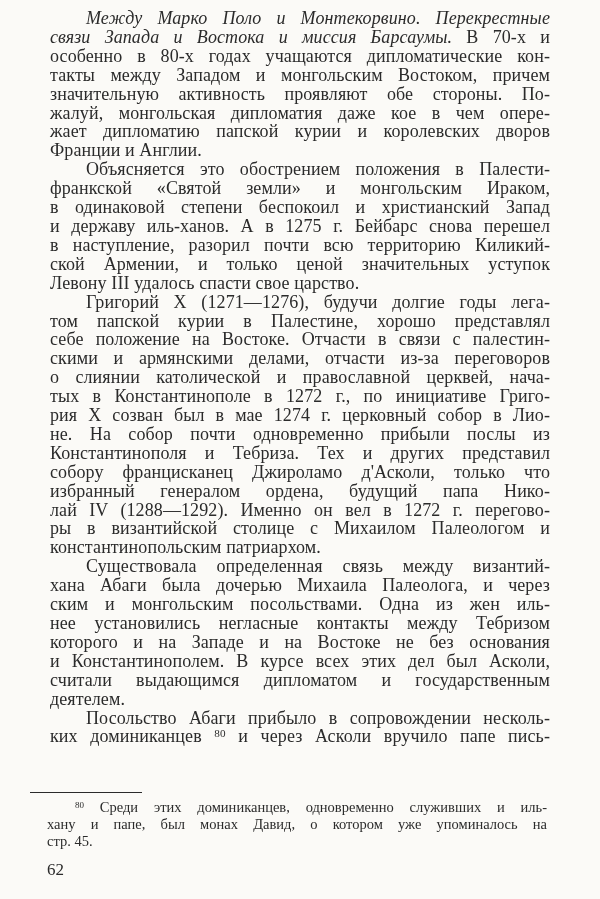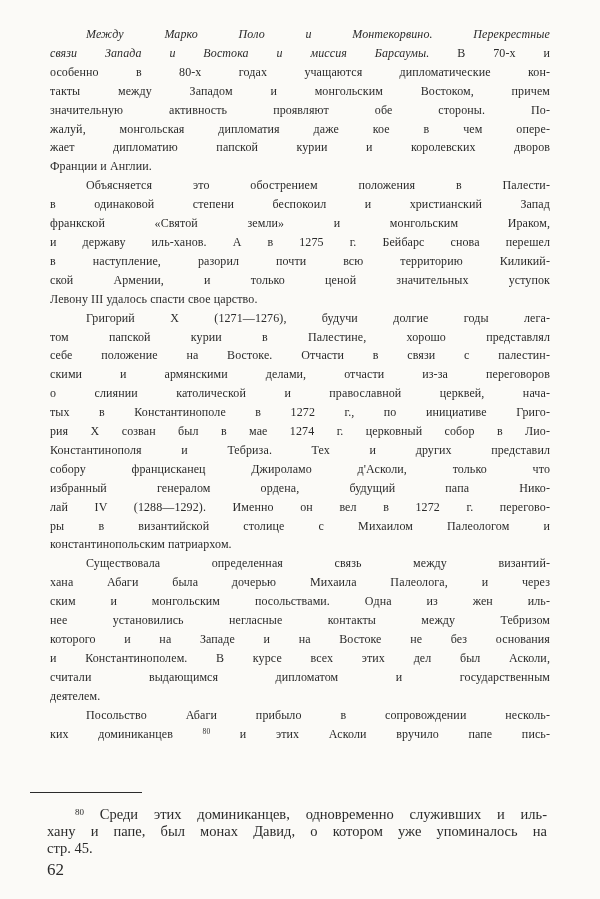--- a/index.html
+++ b/index.html
@@ -8,23 +8,23 @@
     width: 600px;
     height: 899px;
     background: var(--paper, #fbfaf7);
     color: var(--ink, #2b2b2b);
     font-family: "Liberation Serif", "DejaVu Serif", serif;
     overflow: hidden;
   }
   .body-text {
     position: absolute;
     left: 50px;
-    top: 25px;
+    top: 9px;
     width: 500px;
-    font-size: 12px;
+    font-size: 18px;
     line-height: 18.9px;
     letter-spacing: 0.1px;
   }
   .line {
     text-align: justify;
     text-align-last: justify;
   }
   .line.endpara { text-align-last: left; }
   .line.ind { text-indent: 36px; }
   .it { font-style: italic; }
@@ -43,21 +43,21 @@
     border-top: 1.5px solid var(--ink, #2b2b2b);
   }
   .footnote {
     position: absolute;
     left: 47px;
     top: 799px;
     width: 500px;
     font-size: 14.5px;
     line-height: 16.8px;
   }
-  .footnote .line.ind { text-indent: 28px; margin-top: 7px; }
+  .footnote .line.ind { text-indent: 28px; }
   .page-number {
     position: absolute;
     left: 47px;
     top: 860px;
     font-size: 17px;
   }
 </style>
 </head>
 <body>
 
@@ -65,49 +65,50 @@
   <div class="body-text">
       <div class="line ind"><span class="it">Между Марко Поло и Монтекорвино. Перекрестные</span></div>
       <div class="line"><span class="it">связи Запада и Востока и миссия Барсаумы.</span><span> В 70-х и</span></div>
       <div class="line">особенно в 80-х годах учащаются дипломатические кон-</div>
       <div class="line">такты между Западом и монгольским Востоком, причем</div>
       <div class="line">значительную активность проявляют обе стороны. По-</div>
       <div class="line">жалуй, монгольская дипломатия даже кое в чем опере-</div>
       <div class="line">жает дипломатию папской курии и королевских дворов</div>
       <div class="line endpara">Франции и Англии.</div>
       <div class="line ind">Объясняется это обострением положения в Палести-</div>
+      <div class="line">франкской «Святой земли» и монгольским Ираком,</div>
       <div class="line">в одинаковой степени беспокоил и христианский Запад</div>
-      <div class="line">франкской «Святой земли» и монгольским Ираком,</div>
       <div class="line">и державу иль-ханов. А в 1275 г. Бейбарс снова перешел</div>
       <div class="line">в наступление, разорил почти всю территорию Киликий-</div>
       <div class="line">ской Армении, и только ценой значительных уступок</div>
       <div class="line endpara">Левону III удалось спасти свое царство.</div>
       <div class="line ind">Григорий X (1271—1276), будучи долгие годы лега-</div>
       <div class="line">том папской курии в Палестине, хорошо представлял</div>
       <div class="line">себе положение на Востоке. Отчасти в связи с палестин-</div>
       <div class="line">скими и армянскими делами, отчасти из-за переговоров</div>
       <div class="line">о слиянии католической и православной церквей, нача-</div>
       <div class="line">тых в Константинополе в 1272 г., по инициативе Григо-</div>
       <div class="line">рия X созван был в мае 1274 г. церковный собор в Лио-</div>
+      <div class="line">не. На собор почти одновременно прибыли послы из</div>
       <div class="line">Константинополя и Тебриза. Тех и других представил</div>
       <div class="line">собору францисканец Джироламо д'Асколи, только что</div>
       <div class="line">избранный генералом ордена, будущий папа Нико-</div>
       <div class="line">лай IV (1288—1292). Именно он вел в 1272 г. перегово-</div>
       <div class="line">ры в византийской столице с Михаилом Палеологом и</div>
       <div class="line endpara">константинопольским патриархом.</div>
       <div class="line ind">Существовала определенная связь между византий-</div>
       <div class="line">хана Абаги была дочерью Михаила Палеолога, и через</div>
       <div class="line">ским и монгольским посольствами. Одна из жен иль-</div>
       <div class="line">нее установились негласные контакты между Тебризом</div>
       <div class="line">которого и на Западе и на Востоке не без основания</div>
       <div class="line">и Константинополем. В курсе всех этих дел был Асколи,</div>
       <div class="line">считали выдающимся дипломатом и государственным</div>
       <div class="line endpara">деятелем.</div>
       <div class="line ind">Посольство Абаги прибыло в сопровождении несколь-</div>
-      <div class="line"><span>ких доминиканцев </span><span class="sup">80</span><span> и этих Асколи вручило папе пись-</span></div>
+      <div class="line"><span>ких доминиканцев </span><span class="sup">80</span><span> и через Асколи вручило папе пись-</span></div>
     </div>
   <div class="footnote-rule"></div>
   <div class="footnote">
       <div class="line ind"><span class="sup">80</span><span> Среди этих доминиканцев, одновременно служивших и иль-</span></div>
       <div class="line">хану и папе, был монах Давид, о котором уже упоминалось на</div>
       <div class="line endpara">стр. 45.</div>
     </div>
   <div class="page-number">62</div>
 </div>
 

